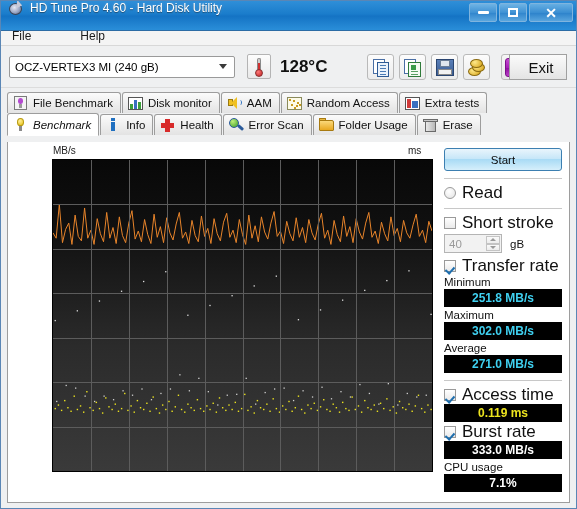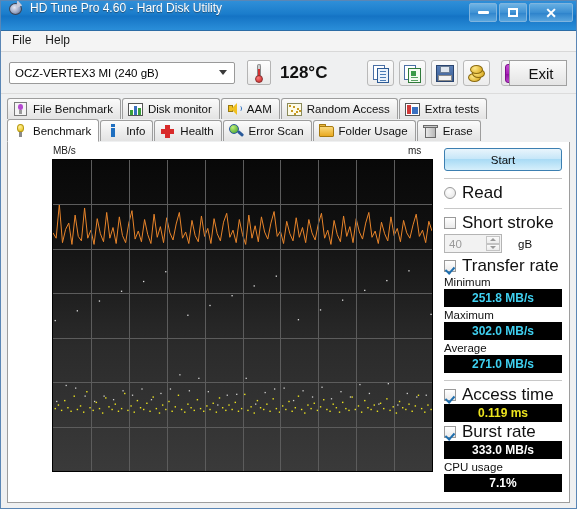--- a/index.html
+++ b/index.html
@@ -67,25 +67,26 @@
   }
   .glyph-min { width: 11px; height: 3px; background: #fff; border-radius: 1px; }
   .glyph-max { width: 10px; height: 9px; border: 2px solid #fff; background: transparent; }
   .glyph-close {
     color: #fff; font-size: 14px; font-weight: bold; line-height: 1;
     font-family: "Liberation Sans", sans-serif;
   }
 
   
   .menubar {
-    height: 21px;
+    height: 15px;
     background: #f4f4f4;
     border-bottom: 1px solid #d8d8d8;
-    display: flex; align-items: flex-start;
+    display: flex; align-items: flex-end;
     padding-left: 8px;
+    gap: 35px;
   }
   .menu-item {
     font-size: 12px; color: #1b1b1b;
     padding: 2px 11px 2px 3px;
     cursor: default;
   }
 
   
   .toolbar {
     height: 42px;
@@ -260,20 +261,21 @@
     cursor: pointer;
     white-space: nowrap;
     position: relative;
   }
   .tab.selected {
     background: #ffffff;
     height: 23px;
     z-index: 5;
     border-bottom: 1px solid #fff;
     margin-bottom: -1px;
+    font-style: italic;
   }
   .tab .tab-ico {
     width: 15px; height: 15px; margin-right: 5px;
     position: relative; flex: 0 0 auto;
   }
 
   
   .ti-filebench .bg { position:absolute; left:1px; top:0; width:13px; height:14px; background:#f4f4f4; border:1px solid #7a7a7a; }
   .ti-filebench .bulb { position:absolute; left:5px; top:2px; width:5px; height:6px; border-radius:50% 50% 40% 40%; background:#b44ad0; }
   .ti-filebench .stem { position:absolute; left:6px; top:8px; width:3px; height:4px; background:#9a9a9a; }
@@ -387,21 +389,21 @@
   }
   .checkbox.on::after {
     content: "";
     position: absolute; left: 2px; top: 4px;
     width: 4px; height: 7px;
     border: solid #1f6fae;
     border-width: 0 2px 2px 0;
     transform: rotate(42deg);
   }
   .opt-label { font-size: 17px; color: #111; }
-  .spin-row { display: flex; align-items: center; margin: 3px 0 4px 0; gap: 8px; }
+  .spin-row { display: flex; align-items: center; margin: 3px 0 4px 0; }
   .spin {
     width: 58px; height: 19px;
     border: 1px solid #b4b4b4; background: #f2f2f2;
     display: flex; align-items: center; position: relative;
   }
   .spin span { font-size: 11.5px; color: #9a9a9a; padding-left: 4px; }
   .spin .btns {
     position: absolute; right: 1px; top: 1px;
     width: 14px; height: 15px;
     display: flex; flex-direction: column;

